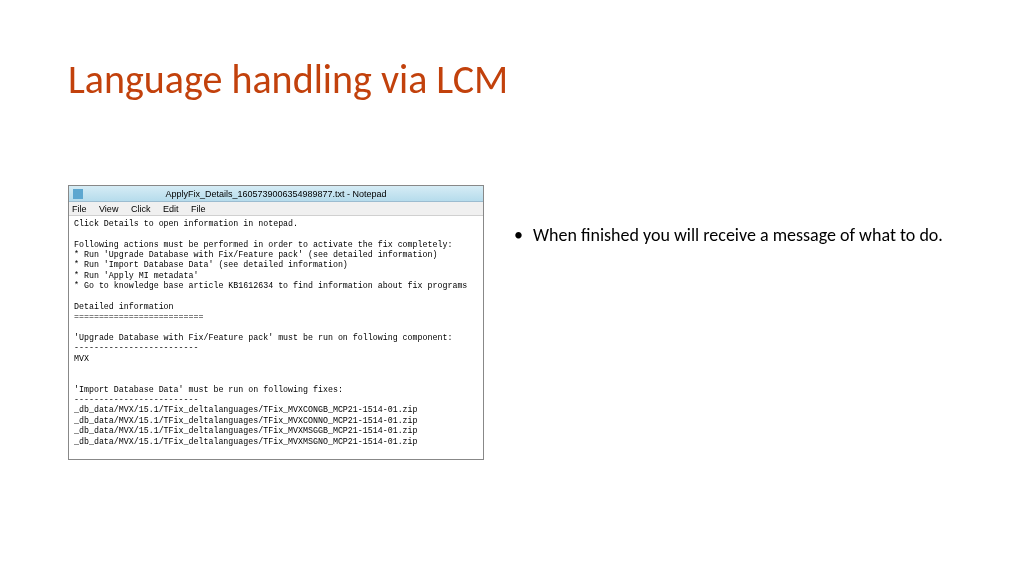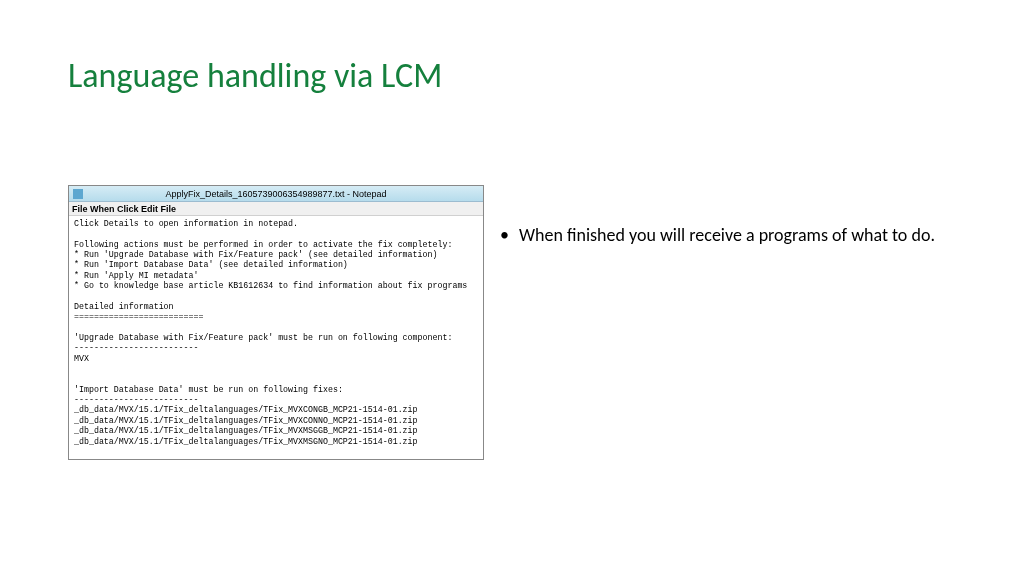--- a/index.html
+++ b/index.html
@@ -8,31 +8,31 @@
     height: 576px;
     background: #ffffff;
     font-family: "Segoe UI", Calibri, Arial, sans-serif;
     position: relative;
     overflow: hidden;
   }
   .slide-title {
     position: absolute;
     top: 55px;
     left: 68px;
-    font-size: 34px;
+    font-size: 40px;
     font-weight: 400;
-    color: #15803d;
+    color: #c2410c;
   }
   .content-row {
     position: absolute;
     top: 185px;
     left: 68px;
     right: 68px;
     display: flex;
-    gap: 16px;
+    gap: 30px;
   }
   .notepad-window {
     width: 416px;
     background: #fff;
     border: 1px solid #888;
     font-family: Consolas, "Courier New", monospace;
     font-size: 8.3px;
     color: #000;
   }
   .notepad-titlebar {
@@ -56,21 +56,21 @@
   .notepad-menubar {
     background: #f0f0f0;
     height: 14px;
     line-height: 14px;
     padding-left: 3px;
     border-bottom: 1px solid #d0d0d0;
     font-family: "Segoe UI", Tahoma, sans-serif;
     font-size: 9px;
   }
   .notepad-menubar span {
-    font-weight: bold;
+    margin-right: 10px;
   }
   .notepad-body {
     padding: 3px 5px 12px 5px;
     white-space: pre;
     line-height: 1.25;
     overflow: hidden;
   }
   .bullet-area {
     flex: 1;
     padding-top: 38px;
@@ -93,21 +93,21 @@
 <body>
 
 <h1 class="slide-title">Language handling via LCM</h1>
 
 <div class="content-row">
 
   <div class="notepad-window">
     <div class="notepad-titlebar">ApplyFix_Details_1605739006354989877.txt - Notepad</div>
     <div class="notepad-menubar">
       <span>File</span>
-      <span>When</span>
+      <span>View</span>
       <span>Click</span>
       <span>Edit</span>
       <span>File</span>
     </div>
     <div class="notepad-body">Click Details to open information in notepad.
 
 Following actions must be performed in order to activate the fix completely:
 * Run 'Upgrade Database with Fix/Feature pack' (see detailed information)
 * Run 'Import Database Data' (see detailed information)
 * Run 'Apply MI metadata'
@@ -125,17 +125,17 @@
 -------------------------
 _db_data/MVX/15.1/TFix_deltalanguages/TFix_MVXCONGB_MCP21-1514-01.zip
 _db_data/MVX/15.1/TFix_deltalanguages/TFix_MVXCONNO_MCP21-1514-01.zip
 _db_data/MVX/15.1/TFix_deltalanguages/TFix_MVXMSGGB_MCP21-1514-01.zip
 _db_data/MVX/15.1/TFix_deltalanguages/TFix_MVXMSGNO_MCP21-1514-01.zip</div>
   </div>
 
   <div class="bullet-area">
     <div class="bullet-item">
       <span class="bullet-dot">•</span>
-      <span>When finished you will receive a programs of what to do.</span>
+      <span>When finished you will receive a message of what to do.</span>
     </div>
   </div>
 
 </div>
 
 </body></html>

